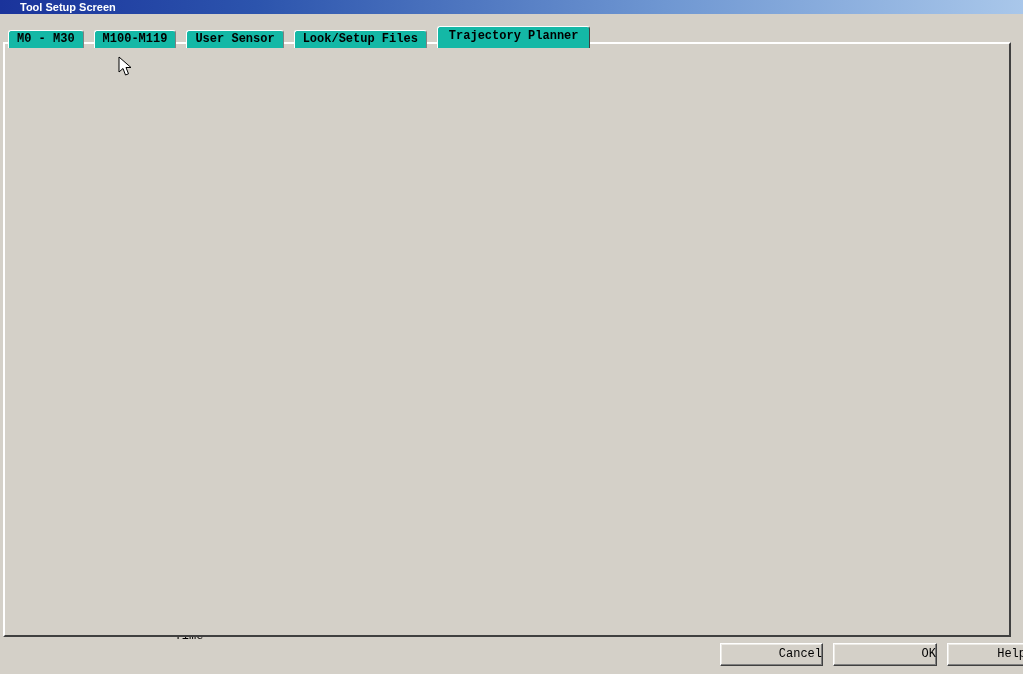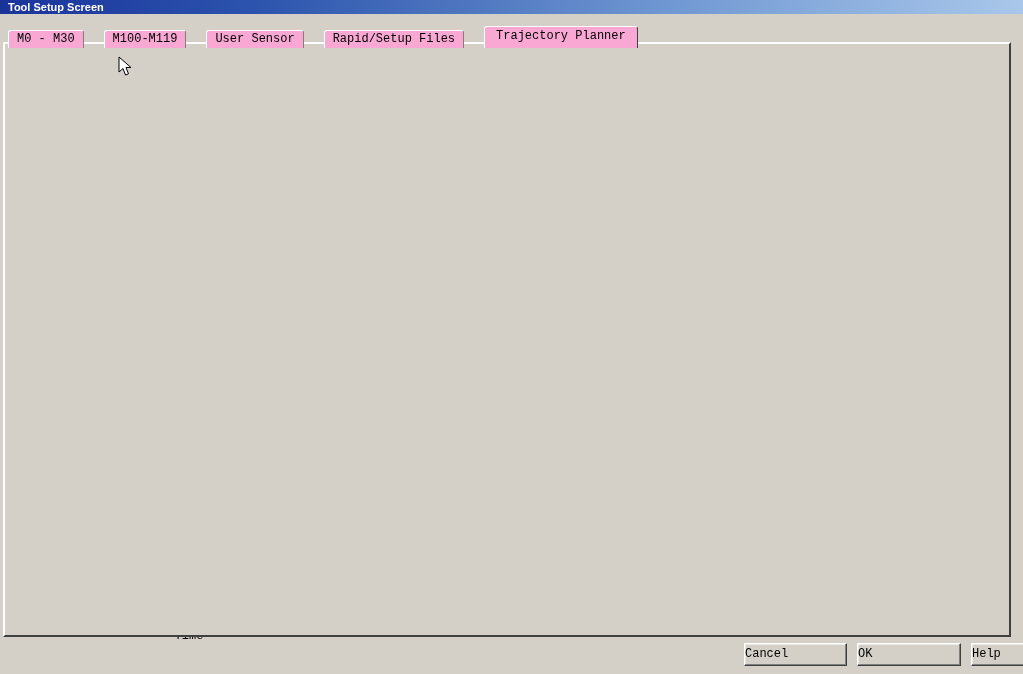--- a/index.html
+++ b/index.html
@@ -1,25 +1,25 @@
 <!DOCTYPE html>
 <html><head>
 <meta charset="utf-8">
 <style>
   html,body{margin:0;padding:0;background:#d4d0c8;}
   .win{position:relative;width:1023px;height:674px;background:#d4d0c8;overflow:hidden;
        font-family:"Liberation Mono","DejaVu Sans Mono",monospace;font-size:12px;color:#000;}
   .titlebar{position:absolute;left:0;top:0;width:1023px;height:14px;
        background:linear-gradient(to right,#1a339b,#2c54ad 25%,#6f97d2 65%,#a9c7ea);
        color:#fff;font-family:"Liberation Sans",sans-serif;font-weight:bold;font-size:11px;
-       line-height:14px;padding-left:8px;box-sizing:border-box;}
+       line-height:14px;padding-left:20px;box-sizing:border-box;}
   .tabs{position:absolute;left:8px;top:26px;display:flex;align-items:flex-end;z-index:3;}
-  .tab{height:17px;line-height:16px;padding:0 8px;background:#f9a8d4;
+  .tab{height:17px;line-height:16px;padding:0 8px;background:#14b8a6;
        border:1px solid #808080;border-bottom:none;border-top-color:#fff;border-left-color:#fff;
-       border-top-left-radius:3px;border-top-right-radius:3px;margin-right:20px;white-space:pre;}
+       border-top-left-radius:3px;border-top-right-radius:3px;margin-right:10px;white-space:pre;font-weight:bold;}
   .tab.active{height:21px;line-height:19px;padding:0 11px;z-index:4;position:relative;
        border-color:#fff #404040 #d4d0c8 #fff;}
   .page{position:absolute;left:3px;top:42px;width:1008px;height:595px;background:#d4d0c8;
        border:2px solid;border-color:#fff #404040 #404040 #fff;box-sizing:border-box;z-index:1;}
   .group{position:absolute;border:1px solid #808080;box-shadow:inset 1px 1px 0 #fff,1px 1px 0 #fff;}
   .legend{position:absolute;top:-8px;left:8px;background:#d4d0c8;padding:0 4px;line-height:14px;white-space:pre;}
   .lbl{position:absolute;white-space:pre;line-height:13px;}
   .lbl2{position:absolute;white-space:pre;line-height:13px;}
   .ctr{text-align:center;}
   .rgt{text-align:right;}
@@ -29,37 +29,37 @@
        padding:0 3px;height:18px;line-height:16px;box-sizing:border-box;color:#000;}
   input.field{outline:none;}
   .sel{background:#0a246a;color:#fff;}
   .chkrow{position:absolute;height:14px;line-height:14px;white-space:nowrap;}
   .chk{display:inline-block;width:12px;height:12px;background:#fff;border:1px solid #848484;
        border-top-color:#404040;border-left-color:#404040;vertical-align:top;margin-right:6px;
        position:relative;}
   .chk.on::after{content:"\2714";position:absolute;left:0;top:-2px;font-size:11px;font-weight:bold;color:#000;}
   .btn{position:absolute;height:23px;background:#d4d0c8;border:1px solid;
        border-color:#fff #404040 #404040 #fff;box-shadow:inset -1px -1px 0 #808080,inset 1px 1px 0 #eceae5;
-       text-align:left;line-height:21px;font-family:inherit;font-size:12px;box-sizing:border-box;margin-left:24px;}
+       text-align:right;line-height:21px;font-family:inherit;font-size:12px;box-sizing:border-box;}
   .cursor{position:absolute;z-index:20;}
 </style>
 </head>
 <body>
 
 <div class="win">
 
   <div class="titlebar">
     <span>Tool Setup Screen</span>
   </div>
 
   <div class="tabs">
     <div class="tab">M0 - M30</div>
     <div class="tab">M100-M119</div>
     <div class="tab">User Sensor</div>
-    <div class="tab">Rapid/Setup Files</div>
+    <div class="tab">Look/Setup Files</div>
     <div class="tab active">Trajectory Planner</div>
   </div>
 
   <div class="page"></div>
 
   <div class="group" style="left:30px;top:57px;width:973px;height:58px;">
     <div class="legend">Trajectory Planner</div>
     <div class="lbl2" style="left:22px;top:6px;">
       <div>Break</div><div>Angle</div>
     </div>

